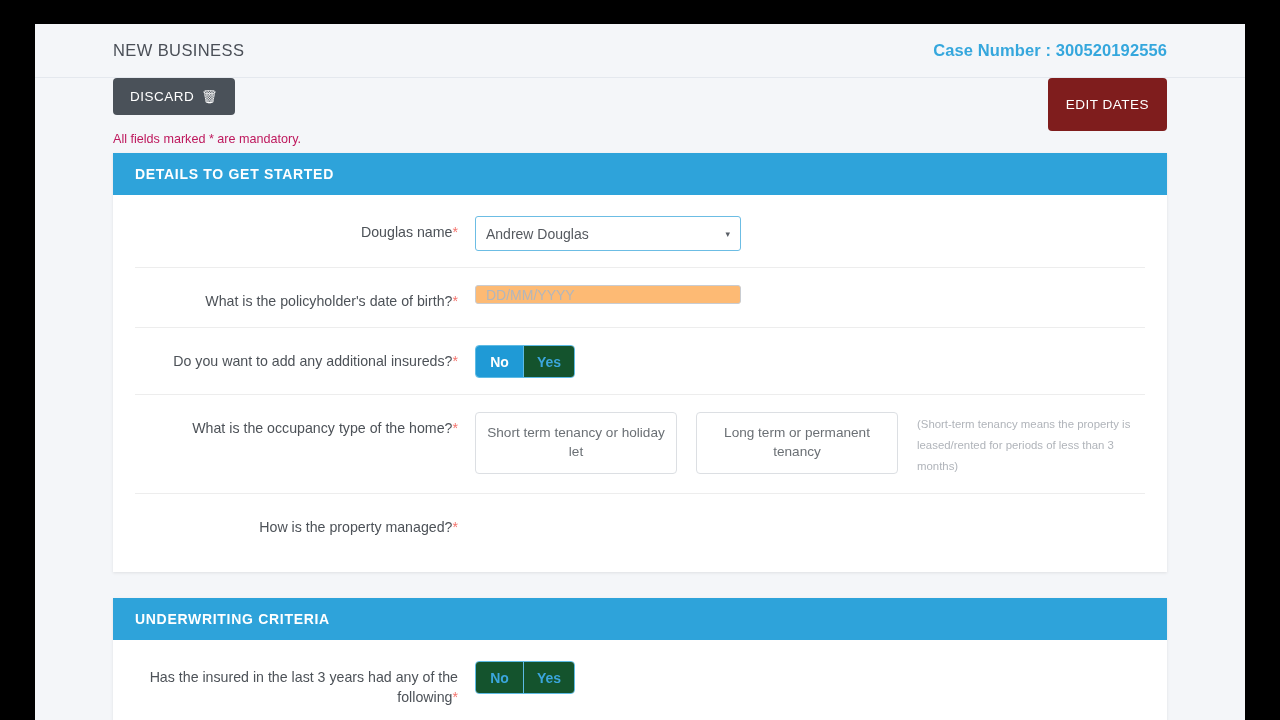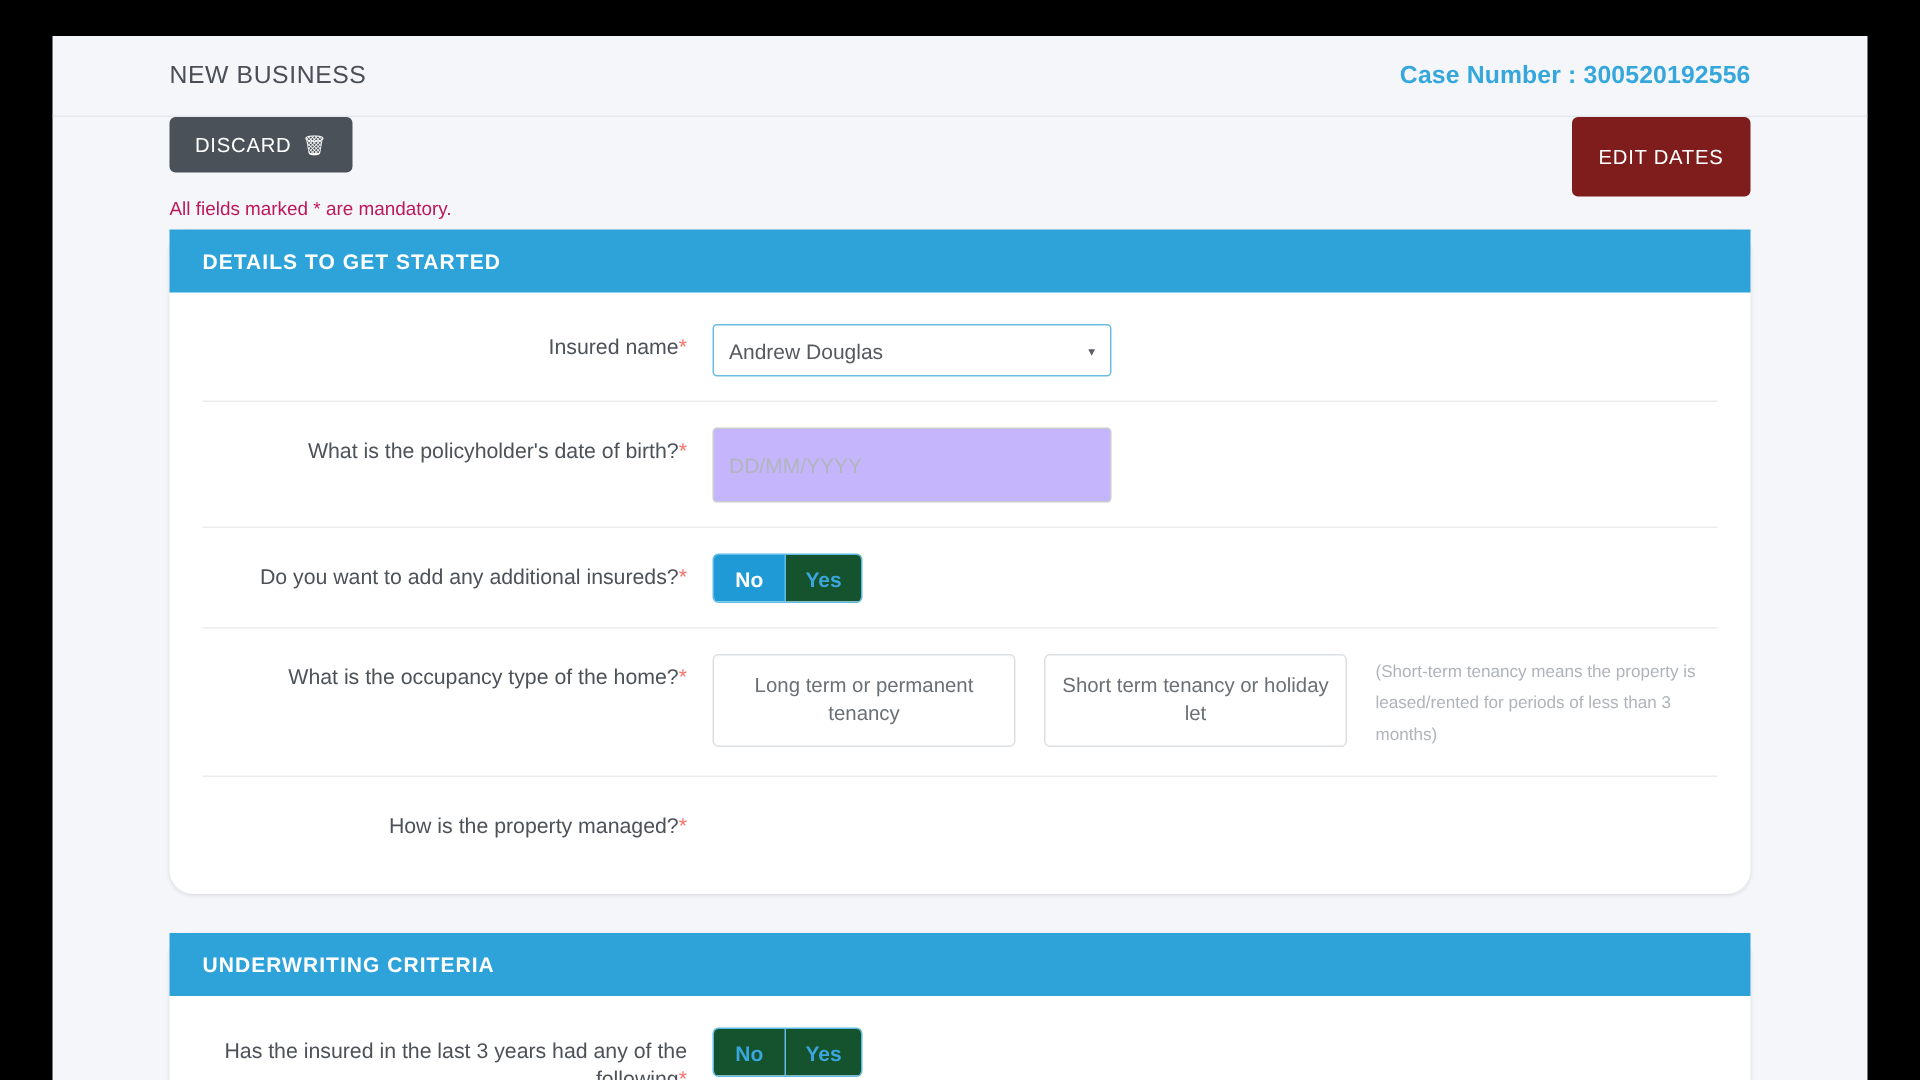--- a/index.html
+++ b/index.html
@@ -96,21 +96,20 @@
     color: #be185d;
     margin-bottom: 7px;
     margin-top: -2px;
   }
 
   
   .card {
     margin: 0 78px 0 78px;
     background: #ffffff;
     box-shadow: 0 1px 3px rgba(0,0,0,0.09);
-    border-radius: 16px;
   }
 
   .card-header {
     background: #2ea3da;
     color: #ffffff;
     font-size: 14px;
     font-weight: 700;
     letter-spacing: 0.7px;
     padding: 13px 22px;
   }
@@ -170,24 +169,24 @@
     top: 50%;
     transform: translateY(-50%);
     font-size: 9px;
     color: #5a5f66;
     pointer-events: none;
   }
 
   
   .text-input {
     width: 266px;
-    height: 50px;
+    height: 19px;
     border: 1px solid #c9ccd1;
     border-radius: 3px;
-    background: #c4b5fd;
+    background: #fdba74;
     font-size: 14px;
     color: #55595f;
     padding: 0 10px;
     font-family: "Liberation Sans", sans-serif;
   }
 
   .text-input::placeholder { color: #b2b6bc; }
 
   
   .toggle {
@@ -262,21 +261,21 @@
     <button class="btn btn-edit-dates">EDIT DATES</button>
   </div>
 
   <div class="mandatory-note">All fields marked * are mandatory.</div>
 
   <div class="card">
     <div class="card-header">DETAILS TO GET STARTED</div>
     <div class="card-body">
 
       <div class="form-row">
-        <div class="field-label"><span>Insured name</span><span class="req">*</span></div>
+        <div class="field-label"><span>Douglas name</span><span class="req">*</span></div>
         <div class="field-control">
           <div class="select-wrap">
             <div class="select-box">Andrew Douglas</div>
             <span class="select-caret">▾</span>
           </div>
         </div>
       </div>
 
       <div class="form-row">
         <div class="field-label"><span>What is the policyholder's date of birth?</span><span class="req">*</span></div>
@@ -291,22 +290,22 @@
           <div class="toggle">
             <div class="toggle-opt selected">No</div>
             <div class="toggle-opt">Yes</div>
           </div>
         </div>
       </div>
 
       <div class="form-row">
         <div class="field-label"><span>What is the occupancy type of the home?</span><span class="req">*</span></div>
         <div class="field-control">
+          <div class="opt-card">Short term tenancy or holiday let</div>
           <div class="opt-card">Long term or permanent tenancy</div>
-          <div class="opt-card">Short term tenancy or holiday let</div>
           <div class="helper-text">(Short-term tenancy means the property is leased/rented for periods of less than 3 months)</div>
         </div>
       </div>
 
       <div class="form-row">
         <div class="field-label"><span>How is the property managed?</span><span class="req">*</span></div>
       </div>
 
     </div>
   </div>

